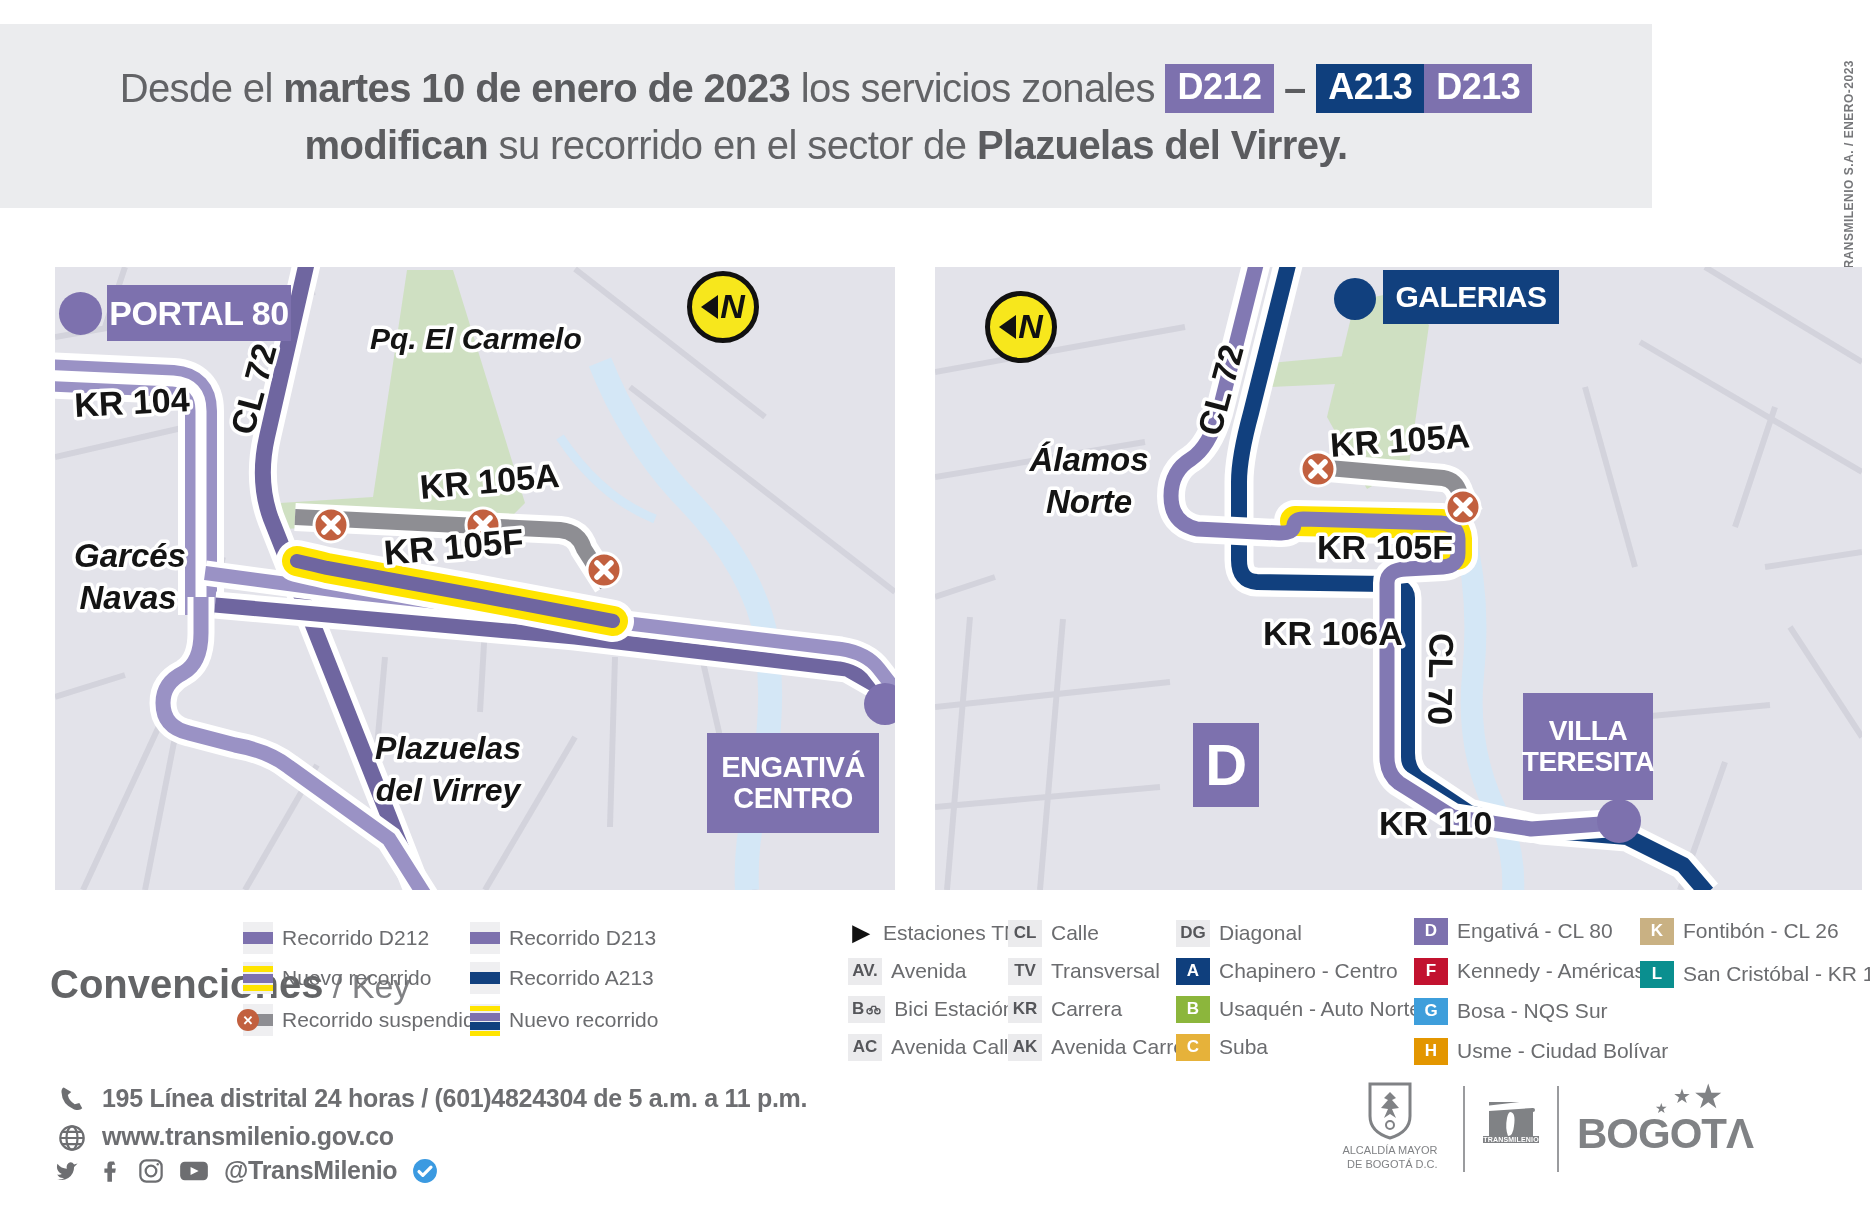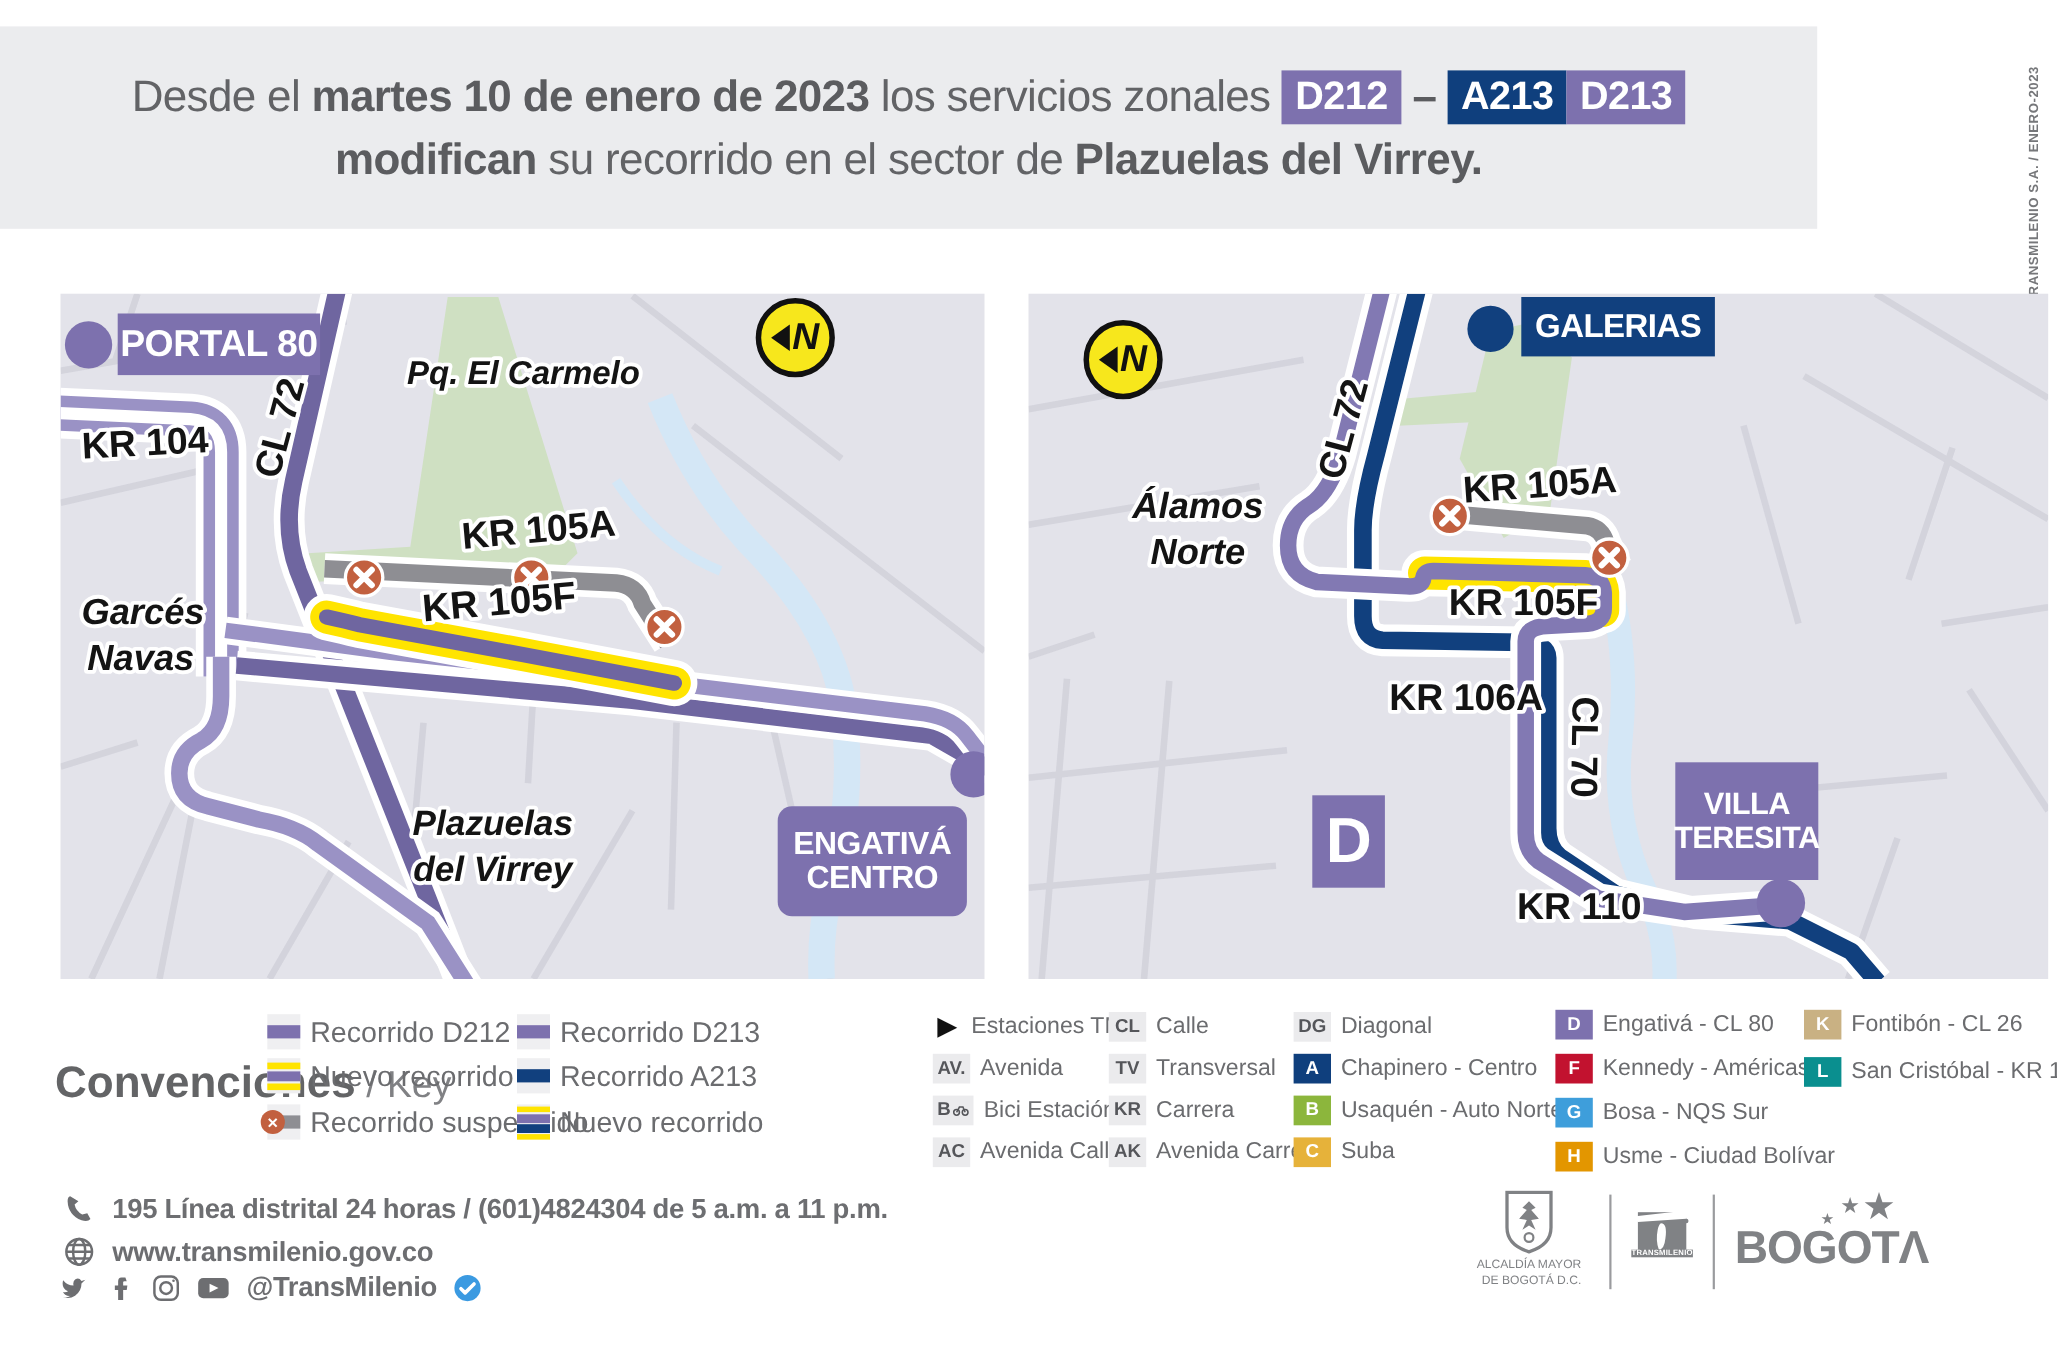--- a/index.html
+++ b/index.html
@@ -29,21 +29,21 @@
   .north .tri{width:0;height:0;border-top:12px solid transparent;border-bottom:12px solid transparent;
               border-right:17px solid #111;}
   .north .n{font-size:34px;font-weight:bold;font-style:italic;color:#111;transform:translateY(-1px);}
   .map-label{font-weight:bold;fill:#141414;stroke:#ffffff;stroke-width:7px;paint-order:stroke;stroke-linejoin:round;}
   .map-label.place{font-style:italic;}
   
   .conv-title{position:absolute;left:50px;top:962px;font-size:40px;color:#636466;}
   .conv-title b{font-weight:bold;}
   .conv-title .key{font-size:34px;color:#808184;font-weight:normal;}
   .lr{position:absolute;display:flex;align-items:center;}
-  .lr-label{font-size:26px;color:#6b6c6f;margin-left:9px;white-space:nowrap;}
+  .lr-label{font-size:21px;color:#6b6c6f;margin-left:9px;white-space:nowrap;}
   .sw{width:30px;height:32px;background:#efeff1;position:relative;flex:none;}
   .sw i{position:absolute;left:0;right:0;}
   .sw-d212 i,.sw-d213 i{top:10px;height:12px;background:#7d71ae;}
   .sw-a213 i{top:10px;height:12px;background:#11407e;}
   .sw-n1 .y1{top:4px;height:6px;background:#ffe400;} .sw-n1 .p{top:12px;height:9px;background:#7d71ae;}
   .sw-n1 .y2{top:23px;height:6px;background:#ffe400;}
   .sw-susp i{top:10px;height:12px;background:#8e8e93;}
   .sw-susp .xmk{position:absolute;left:-6px;top:5px;width:22px;height:22px;border-radius:50%;background:#c2603f;
                 color:#fff;font-size:13px;font-weight:bold;display:flex;align-items:center;justify-content:center;}
   .sw-n2 .y1{top:2px;height:5px;background:#ffe400;} .sw-n2 .p{top:9px;height:8px;background:#7d71ae;}
@@ -53,21 +53,21 @@
   .chip{min-width:34px;height:27px;padding:0 4px;background:#ebebed;color:#55565a;font-weight:bold;font-size:17px;
         display:flex;align-items:center;justify-content:center;box-sizing:border-box;flex:none;}
   .chip-plain{background:transparent;color:#111;font-size:22px;min-width:26px;}
   .chip-blue{background:#0f3f7d;color:#fff;} .chip-green{background:#8cb63c;color:#fff;}
   .chip-amber{background:#e6b23a;color:#fff;} .chip-purple{background:#7d71ae;color:#fff;}
   .chip-red{background:#c2122f;color:#fff;} .chip-lblue{background:#3e9edb;color:#fff;}
   .chip-orange{background:#e39600;color:#fff;} .chip-tan{background:#c9b183;color:#fff;}
   .chip-teal{background:#0a8f8f;color:#fff;}
   .bikeglyph{margin-left:2px;display:inline-flex;}
   
-  .foot-row{position:absolute;display:flex;align-items:center;gap:14px;color:#6d6e71;}
+  .foot-row{position:absolute;display:flex;gap:14px;color:#6d6e71;}
   .foot-text{font-size:25px;font-weight:bold;color:#6d6e71;letter-spacing:-0.3px;white-space:nowrap;}
   .soc{display:flex;align-items:center;gap:15px;}
   .logos{position:absolute;left:1335px;top:1082px;display:flex;align-items:flex-start;color:#808285;}
   .vdiv{width:2px;height:86px;background:#9a9b9e;margin:4px 18px 0;}
   .crest-cap{font-size:11px;font-weight:normal;text-align:right;line-height:1.25;color:#808285;margin-top:4px;}
   .tm-cap{font-size:7px;font-weight:bold;color:#fff;background:#808285;text-align:center;letter-spacing:0.2px;}
   .bogota-wrap{position:relative;padding-top:28px;}
   .bogota-word{font-size:42px;font-weight:900;letter-spacing:-1px;color:#808285;}
   .star{position:absolute;color:#808285;}
 </style>
@@ -164,21 +164,21 @@
       <text class="map-label place" x="393" y="534" font-size="32" text-anchor="middle">del Virrey</text>
     </svg>
     <div class="map-dot" style="left:4px;top:25px;width:43px;height:43px;"></div>
     <div class="map-badge badge-purple" style="left:52px;top:18px;width:184px;height:56px;font-size:34px;background:#7d71ae;">
         <span>PORTAL 80</span>
       </div>
     <div class="north" style="left:632px;top:4px;">
       <span class="tri"></span>
       <span class="n">N</span>
     </div>
-    <div class="map-badge" style="left:652px;top:466px;width:172px;height:100px;font-size:29px;background:#7d71ae;border-radius:13px;">
+    <div class="map-badge" style="left:652px;top:466px;width:172px;height:100px;font-size:29px;background:#7d71ae;">
       <span>ENGATIVÁ</span>
       <span>CENTRO</span>
     </div>
   </div>
 
   <div class="map-panel" id="map-right">
     <svg width="927" height="623" viewBox="0 0 927 623">
       <g stroke="#d2d2db" stroke-width="6" fill="none" opacity="0.9">
         <path d="M 0,105 L 250,60"></path>
           <path d="M 0,210 L 210,175"></path>

